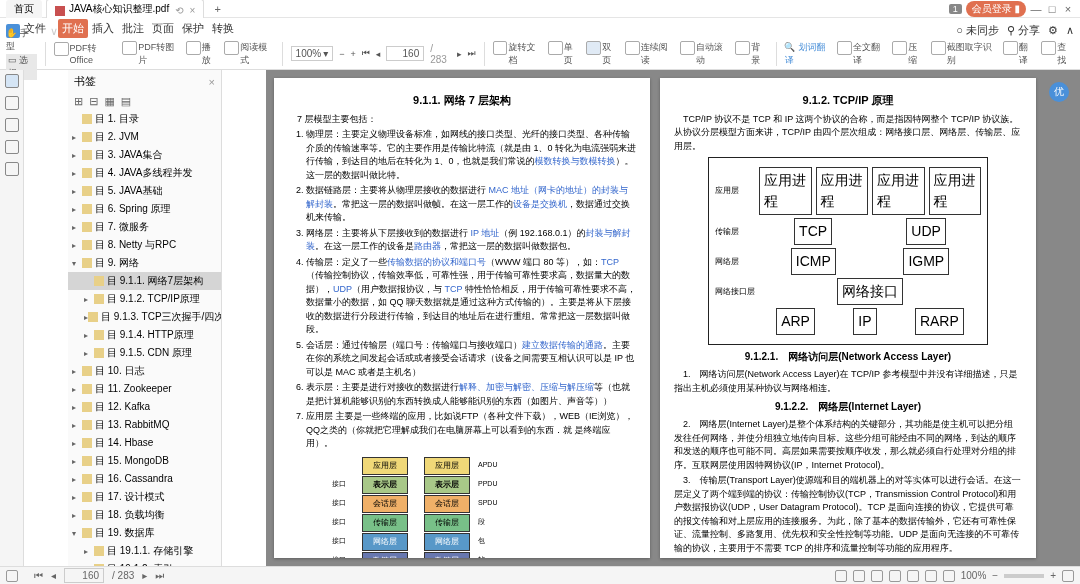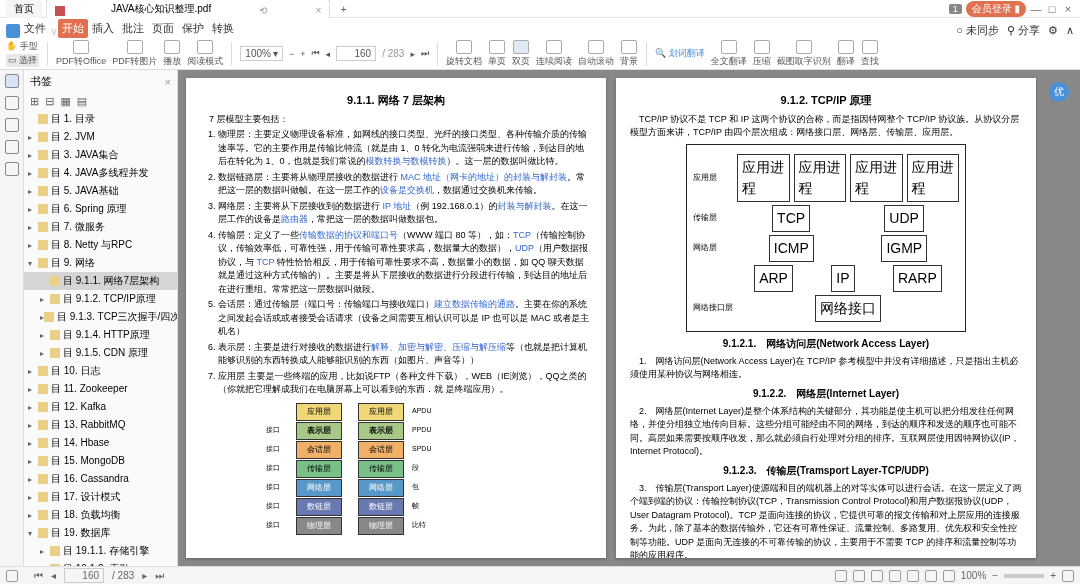--- a/index.html
+++ b/index.html
@@ -1,39 +1,39 @@
 <!DOCTYPE html>
 <html><head>
 <meta charset="utf-8">
 <style>
 * { margin: 0; padding: 0; box-sizing: border-box; font-family: "Microsoft YaHei", sans-serif; }
 body { width: 1080px; height: 584px; overflow: hidden; background: #fff; display: flex; flex-direction: column; font-size: 11px; }
 .titlebar { height: 18px; background: #fff; display: flex; align-items: center; padding: 0 6px; border-bottom: 1px solid #e5e5e5; }
 .tab { display: flex; align-items: flex-end; padding: 2px 8px; background: #f5f5f5; border-radius: 3px 3px 0 0; margin-right: 4px; font-size: 10px; }
-.tab.active { background: #fff; border: 1px solid #ddd; border-bottom: none; gap: 42px; }
+.tab.active { background: #fff; border: 1px solid #ddd; border-bottom: none; }
 .tab .pdf-icon { width: 10px; height: 10px; background: #c85050; margin-right: 4px; }
 .tab .close { margin-left: 6px; color: #999; cursor: pointer; }
 .tab-plus { padding: 0 6px; color: #666; cursor: pointer; }
 .win-controls { margin-left: auto; display: flex; align-items: center; gap: 4px; }
 .badge-num { background: #888; color: #fff; padding: 0 4px; border-radius: 2px; font-size: 9px; }
 .login-badge { background: #e07050; color: #fff; padding: 1px 6px; border-radius: 8px; font-size: 10px; }
 .win-btn { width: 12px; height: 12px; display: flex; align-items: center; justify-content: center; color: #666; cursor: pointer; }
 .menubar { height: 20px; display: flex; align-items: flex-end; padding: 0 6px; font-size: 11px; color: #333; }
 .menubar .menu-btn { width: 14px; height: 14px; background: #4a90d9; border-radius: 2px; }
 .menubar .item { cursor: pointer; padding: 2px 4px; }
 .menubar .item.active { background: #e07050; color: #fff; border-radius: 2px; }
 .menubar .right { margin-left: auto; display: flex; gap: 8px; align-items: center; }
 .toolbar { height: 32px; display: flex; align-items: center; padding: 0 6px; gap: 6px; border-bottom: 1px solid #ddd; font-size: 9px; color: #555; }
-.tool-group { display: flex; flex-direction: column; align-items: center; gap: 1px; cursor: pointer; }
+.tool-group { display: flex; flex-direction: row; align-items: flex-start; gap: 1px; cursor: pointer; }
 .tool-group .tico { width: 16px; height: 14px; border: 1px solid #aaa; border-radius: 2px; }
 .tool-sep { width: 1px; height: 24px; background: #ddd; margin: 0 2px; }
 .zoom-box { border: 1px solid #ccc; padding: 1px 4px; font-size: 10px; display: flex; align-items: center; gap: 2px; }
 .page-box { border: 1px solid #ccc; padding: 1px 4px; font-size: 10px; width: 40px; text-align: right; }
 .page-total { color: #999; font-size: 10px; }
-.main { flex: 1; display: flex; overflow: hidden; }
+.main { flex: 1; display: flex; overflow: hidden; gap: 44px; }
 .leftbar { width: 24px; background: #f5f5f5; border-right: 1px solid #ddd; display: flex; flex-direction: column; align-items: center; padding-top: 4px; gap: 8px; }
 .leftbar .lico { width: 14px; height: 14px; border: 1px solid #888; border-radius: 2px; cursor: pointer; }
 .sidebar { width: 154px; background: #fafafa; border-right: 1px solid #ddd; display: flex; flex-direction: column; }
 .sidebar-header { display: flex; align-items: center; justify-content: space-between; padding: 4px 6px; font-size: 11px; }
 .sidebar-tools { padding: 2px 6px; display: flex; gap: 6px; }
 .sidebar-tools span { cursor: pointer; color: #666; font-size: 11px; }
 .bookmark-list { flex: 1; overflow-y: auto; font-size: 10px; }
 .bm-item { display: flex; align-items: center; padding: 2px 4px; cursor: pointer; white-space: nowrap; overflow: hidden; }
 .bm-item.sel { background: #d5d5d5; }
 .bm-item .arrow { width: 10px; color: #666; font-size: 8px; }
@@ -443,39 +443,38 @@
             </div>
           </div>
           <div class="diag-row">
             <span class="diag-label">网络层</span>
             <div class="diag-boxes">
               <span class="diag-box">ICMP</span>
               <span class="diag-box">IGMP</span>
             </div>
           </div>
           <div class="diag-row">
+            <span class="diag-label">网络接口层</span>
+            <div class="diag-boxes">
+              <span class="diag-box">网络接口</span>
+            </div>
+          </div>
+          <div class="diag-row">
             <span class="diag-label"></span>
             <div class="diag-boxes">
               <span class="diag-box">ARP</span>
               <span class="diag-box">IP</span>
               <span class="diag-box">RARP</span>
             </div>
           </div>
-          <div class="diag-row">
-            <span class="diag-label">网络接口层</span>
-            <div class="diag-boxes">
-              <span class="diag-box">网络接口</span>
-            </div>
-          </div>
         </div>
       <h4 style="text-align:center"><span>9.1.2.1.　网络访问层(Network Access Layer)</span></h4>
       <p>1.　<span>网络访问层(Network Access Layer)在 TCP/IP 参考模型中并没有详细描述，只是指出主机必须使用某种协议与网络相连。</span></p>
       <h4 style="text-align:center"><span>9.1.2.2.　网络层(Internet Layer)</span></h4>
       <p>2.　<span>网络层(Internet Layer)是整个体系结构的关键部分，其功能是使主机可以把分组发往任何网络，并使分组独立地传向目标。这些分组可能经由不同的网络，到达的顺序和发送的顺序也可能不同。高层如果需要按顺序收发，那么就必须自行处理对分组的排序。互联网层使用因特网协议(IP，Internet Protocol)。</span></p>
-      <h4 style="text-align:center"><span>9.1.2.3.　传输层(Tramsport Layer-TCP/UDP)</span></h4>
       <p>3.　<span>传输层(Transport Layer)使源端和目的端机器上的对等实体可以进行会话。在这一层定义了两个端到端的协议：传输控制协议(TCP，Transmission Control Protocol)和用户数据报协议(UDP，User Datagram Protocol)。TCP 是面向连接的协议，它提供可靠的报文传输和对上层应用的连接服务。为此，除了基本的数据传输外，它还有可靠性保证、流量控制、多路复用、优先权和安全性控制等功能。UDP 是面向无连接的不可靠传输的协议，主要用于不需要 TCP 的排序和流量控制等功能的应用程序。</span></p>
     </div>
     <div class="rightbar">
       <div class="avatar">优</div>
     </div>
   </div>
 </div>
 
 <div class="statusbar">
   <span class="sico"></span>

